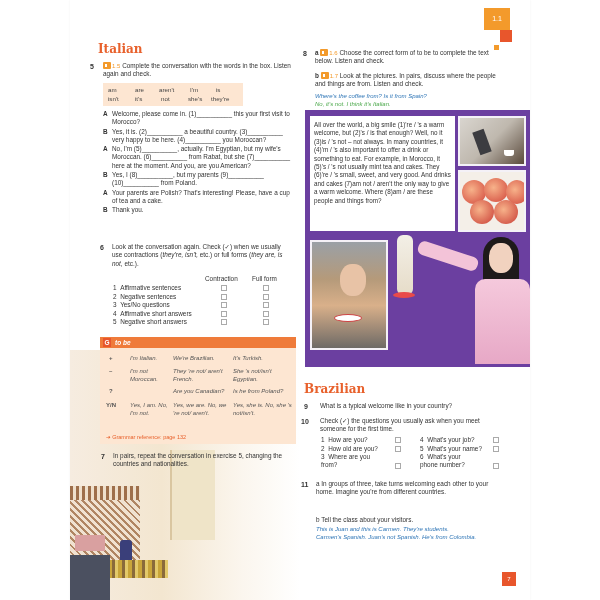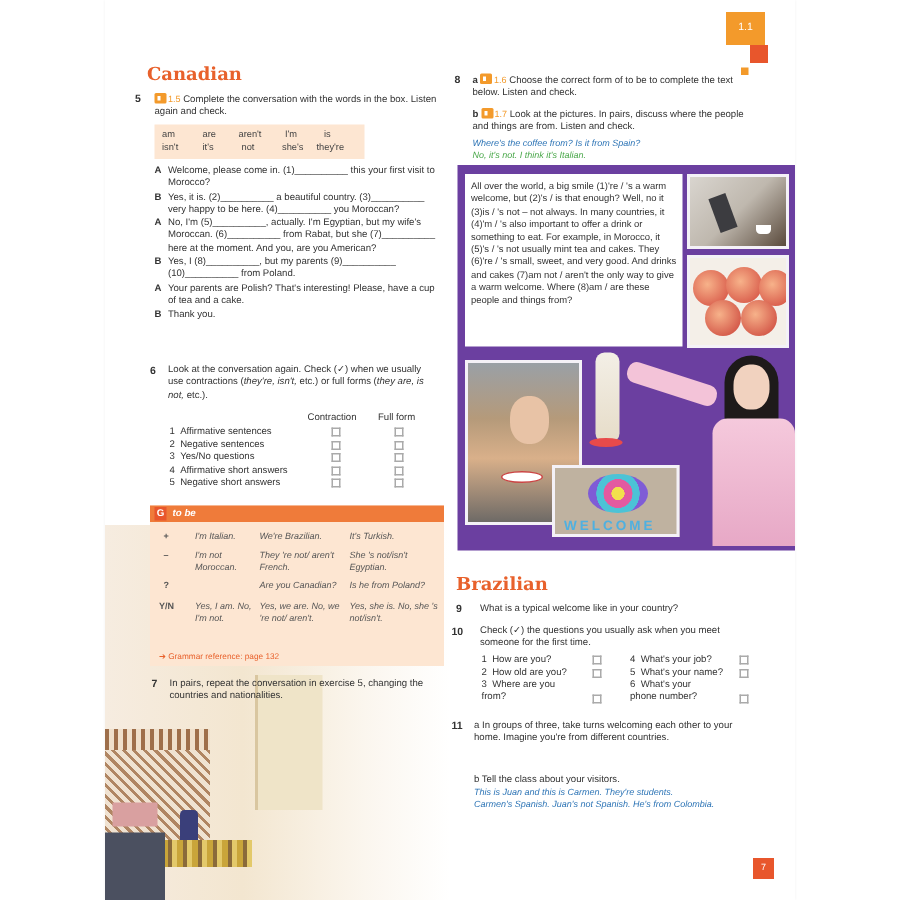--- a/index.html
+++ b/index.html
@@ -29,21 +29,21 @@
   </style>
 </head>
 <body>
 
 <div class="page">
 
   <div class="abs" style="left:414px;top:8px;width:26px;height:22px;background:#f39a2b;color:#fff;font-size:7px;text-align:center;line-height:22px;"><span>1.1</span></div>
   <div class="abs" style="left:430px;top:30px;width:12px;height:12px;background:#e8562c;"></div>
   <div class="abs" style="left:424px;top:45px;width:5px;height:5px;background:#f39a2b;"></div>
 
-  <div class="abs heading" style="left:28px;top:42px;">Canadian</div>
+  <div class="abs heading" style="left:28px;top:42px;">Italian</div>
 
   <span class="num" style="left:20px;top:63px;">5</span>
   <div class="abs txt" style="left:33px;top:62px;width:190px;">
     <span class="audio"></span><span class="track">1.5</span>
     <span>Complete the conversation with the words in the box. Listen again and check.</span>
   </div>
 
   <div class="abs wordbox" style="left:33px;top:83px;width:140px;height:23px;">
     <span style="left:5px;top:3px;">am</span>
     <span style="left:32px;top:3px;">are</span>
@@ -166,24 +166,20 @@
       <div class="abs" style="left:46px;top:8px;width:22px;height:24px;border-radius:50%;background:radial-gradient(circle at 40% 40%,#f7b28a,#d1453a);"></div>
       <div class="abs" style="left:10px;top:28px;width:24px;height:24px;border-radius:50%;background:radial-gradient(circle at 40% 40%,#f7b28a,#c93d35);"></div>
       <div class="abs" style="left:34px;top:28px;width:24px;height:24px;border-radius:50%;background:radial-gradient(circle at 40% 40%,#f7b28a,#c93d35);"></div>
     </div>
     <div class="photo" style="left:5px;top:130px;width:78px;height:110px;background:linear-gradient(180deg,#9aa0a6 0%,#b59a7a 35%,#d9b08a 60%,#6e6a66 100%);">
       <div class="abs" style="left:28px;top:22px;width:26px;height:32px;border-radius:45%;background:#e8c3a6;"></div>
       <div class="abs" style="left:22px;top:72px;width:28px;height:8px;border-radius:50%;background:#fff;border:1px solid #c44;"></div>
     </div>
     <div class="abs" style="left:92px;top:125px;width:16px;height:60px;background:linear-gradient(180deg,#f3efe6,#e6dcc8);border-radius:6px;"></div>
     <div class="abs" style="left:88px;top:182px;width:22px;height:6px;background:#e84a4a;border-radius:50%;"></div>
-    <div class="photo" style="left:63px;top:200px;width:85px;height:48px;background:#bfb2a0;">
-      <div class="abs" style="left:22px;top:4px;width:40px;height:26px;border-radius:50%;background:radial-gradient(circle,#f2e14c 0 18%,#e35aa0 19% 40%,#4cc3d6 41% 60%,#7f5cd6 61% 100%);"></div>
-      <div class="abs" style="left:6px;top:33px;font-size:9px;letter-spacing:2px;font-weight:bold;color:#4fb0e0;">WELCOME</div>
-    </div>
     <div class="abs" style="left:140px;top:125px;width:85px;height:132px;">
       <div class="abs" style="left:38px;top:2px;width:36px;height:70px;background:#1e1a1a;border-radius:18px 18px 6px 6px;"></div>
       <div class="abs" style="left:44px;top:8px;width:24px;height:30px;background:#f1d2bf;border-radius:45%;"></div>
       <div class="abs" style="left:30px;top:44px;width:55px;height:85px;background:linear-gradient(180deg,#f5c9dc,#e7a8c6);border-radius:10px 10px 0 0;"></div>
       <div class="abs" style="left:-28px;top:14px;width:62px;height:14px;background:#f3c3d8;transform:rotate(18deg);border-radius:6px;"></div>
     </div>
   </div>
 
   <div class="abs heading" style="left:234px;top:382px;">Brazilian</div>
 

